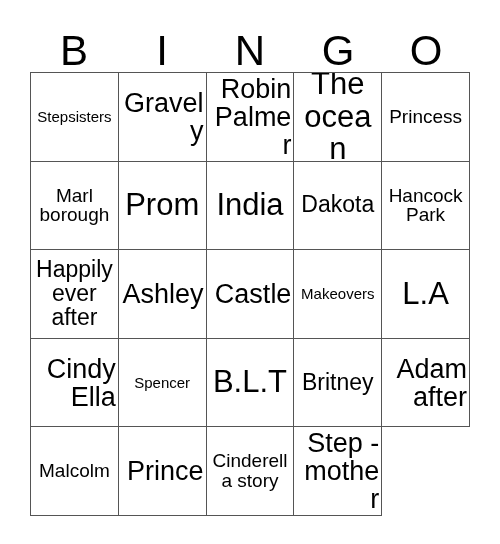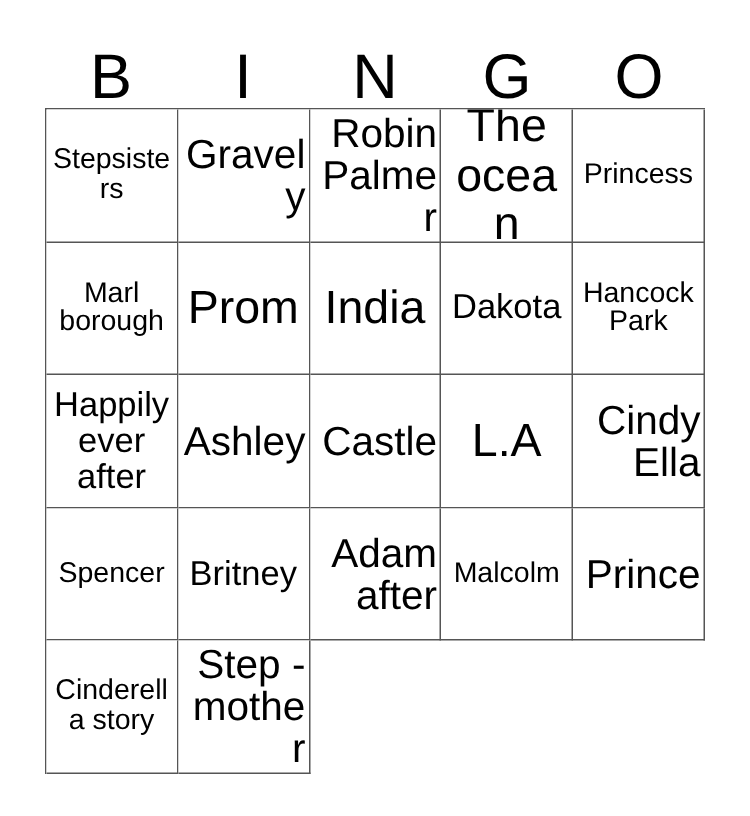--- a/index.html
+++ b/index.html
@@ -75,21 +75,21 @@
   }
   .cell .cell-text {
     display: block;
     width: 100%;
     line-height: 1.04;
     word-wrap: break-word;
     color: #000000;
   }
 
   
-  .fs-xs .cell-text { font-size: 19px; }
+  .fs-xs .cell-text { font-size: 15px; }
   .fs-s  .cell-text { font-size: 19px; }
   .fs-m  .cell-text { font-size: 23px; }
   .fs-l  .cell-text { font-size: 27px; text-align: right; }
   .fs-xl .cell-text { font-size: 31px; }
 </style>
 </head>
 <body>
 
 <div id="card">
 
@@ -137,29 +137,35 @@
 
     <div class="cell fs-m">
         <span class="cell-text">Happily ever after</span>
       </div>
     <div class="cell fs-l">
         <span class="cell-text">Ashley</span>
       </div>
     <div class="cell fs-l">
         <span class="cell-text">Castle</span>
       </div>
+    <div class="cell fs-xs">
+        <span class="cell-text">Makeovers</span>
+      </div>
 
     <div class="cell fs-xl">
         <span class="cell-text">L.A</span>
       </div>
     <div class="cell fs-l">
         <span class="cell-text">Cindy Ella</span>
       </div>
     <div class="cell fs-xs">
         <span class="cell-text">Spencer</span>
+      </div>
+    <div class="cell fs-xl">
+        <span class="cell-text">B.L.T</span>
       </div>
     <div class="cell fs-m">
         <span class="cell-text">Britney</span>
       </div>
 
     <div class="cell fs-l">
         <span class="cell-text">Adam after</span>
       </div>
     <div class="cell fs-s">
         <span class="cell-text">Malcolm</span>

